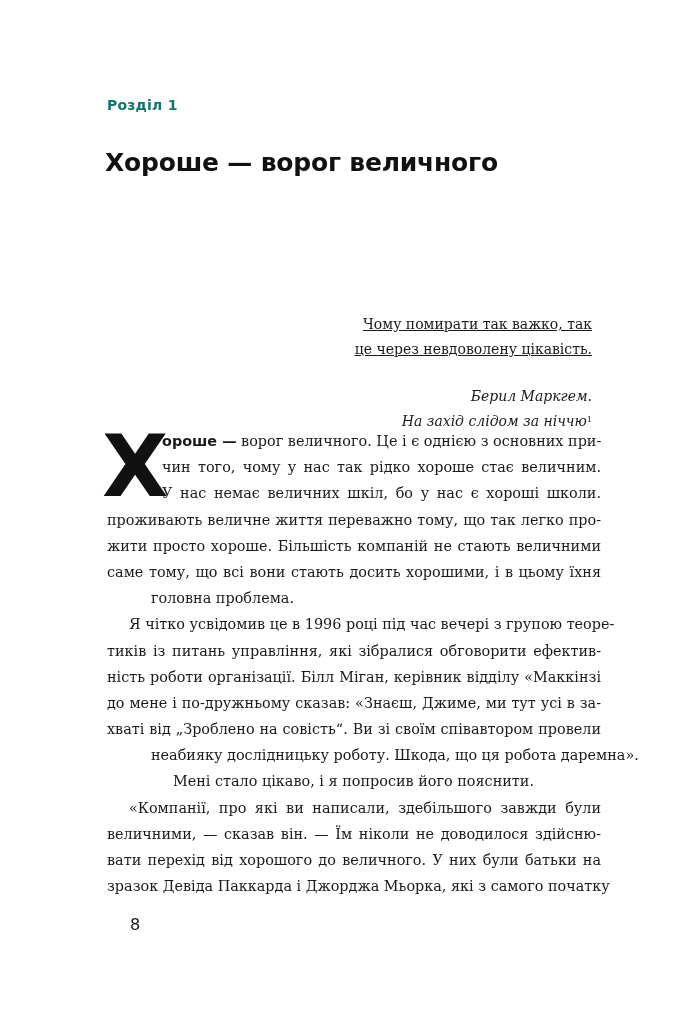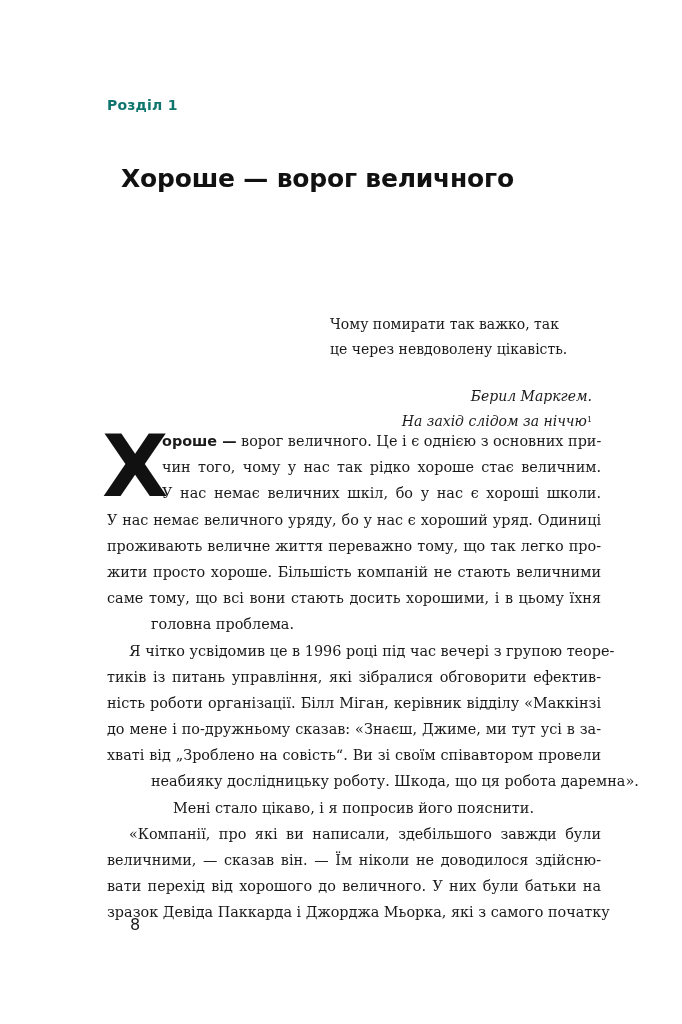--- a/index.html
+++ b/index.html
@@ -26,36 +26,37 @@
     }
     .chapter-title {
       position: absolute;
       left: 105px;
       top: 148px;
       font-family: "DejaVu Sans", sans-serif;
       font-size: 25px;
       font-weight: bold;
       color: #111111;
       letter-spacing: -0.2px;
-      margin: 16px;
+      margin: 0;
     }
     .epigraph {
       position: absolute;
       left: 330px;
       top: 312px;
       width: 262px;
       font-family: "DejaVu Serif", serif;
       font-size: 14px;
       line-height: 25px;
       color: #1a1a1a;
     }
     .epigraph .quote-line {
       display: block;
-      text-align: left;
+      text-align: right;
       white-space: nowrap;
+      text-decoration: underline;
     }
     .epigraph .source {
       margin-top: 22px;
       text-align: right;
       font-style: italic;
     }
     .epigraph .source span {
       display: block;
       white-space: nowrap;
     }
@@ -132,21 +133,20 @@
       <span><span style="display:inline">На захід слідом за ніччю</span><sup>1</sup></span>
     </div>
   </div>
 
   <div class="body-text">
     <span class="dropcap">Х</span>
 
     <span class="line drop-indent"><span class="lead-bold">ороше —</span><span> ворог величного. Це і є однією з основних при-</span></span>
     <span class="line drop-indent">чин того, чому у нас так рідко хороше стає величним.</span>
     <span class="line drop-indent">У нас немає величних шкіл, бо у нас є хороші школи.</span>
-    <span class="line">У нас немає величного уряду, бо у нас є хороший уряд. Одиниці</span>
     <span class="line">проживають величне життя переважно тому, що так легко про-</span>
     <span class="line">жити просто хороше. Більшість компаній не стають величними</span>
     <span class="line">саме тому, що всі вони стають досить хорошими, і в цьому їхня</span>
     <span class="line last">головна проблема.</span>
 
     <span class="line indent">Я чітко усвідомив це в 1996 році під час вечері з групою теоре-</span>
     <span class="line">тиків із питань управління, які зібралися обговорити ефектив-</span>
     <span class="line">ність роботи організації. Білл Міган, керівник відділу «Маккінзі</span>
     <span class="line">до мене і по-дружньому сказав: «Знаєш, Джиме, ми тут усі в за-</span>
     <span class="line">хваті від „Зроблено на совість“. Ви зі своїм співавтором провели</span>

